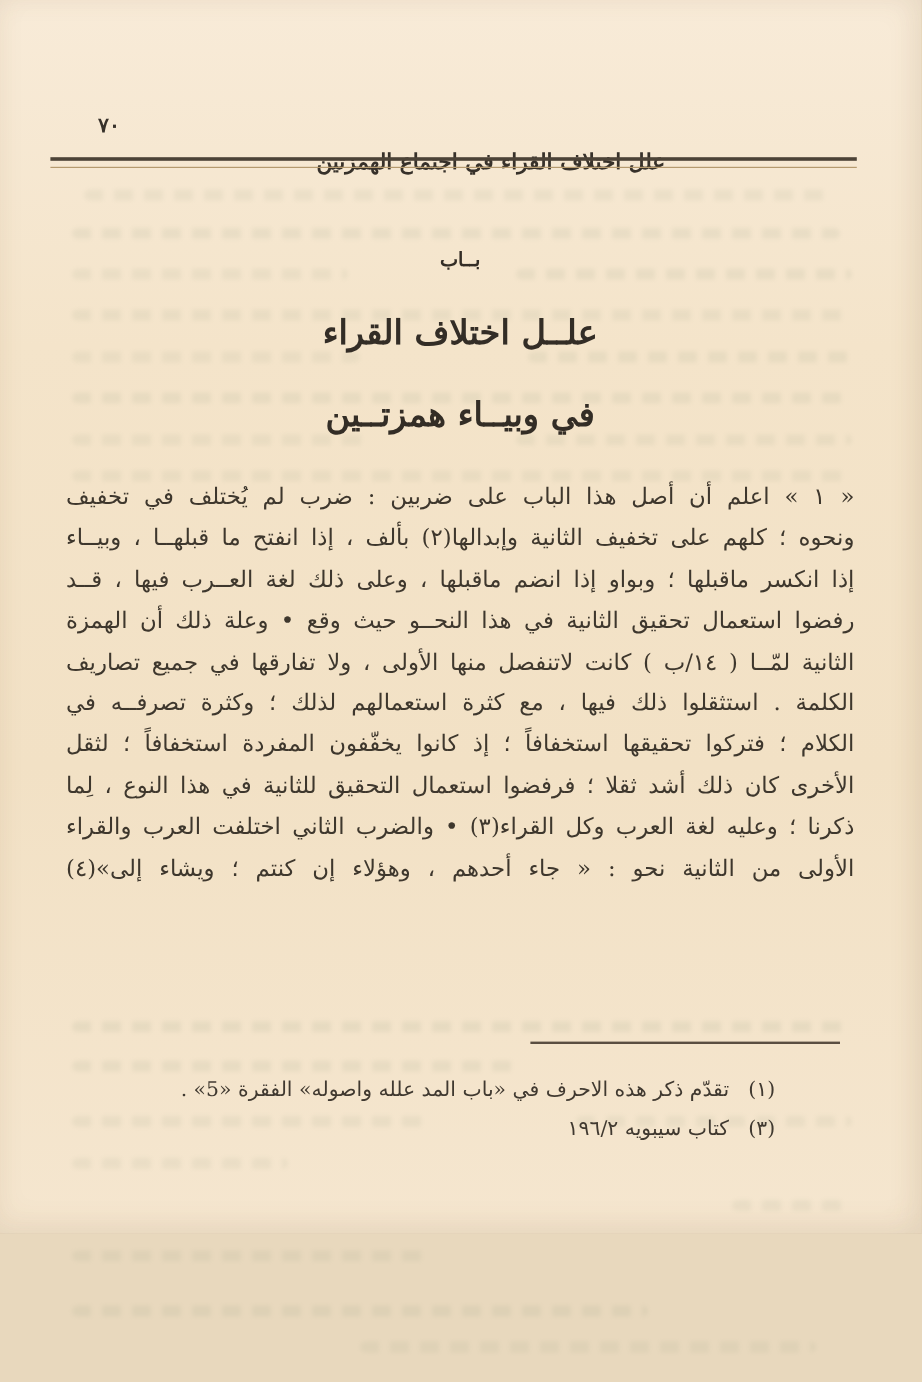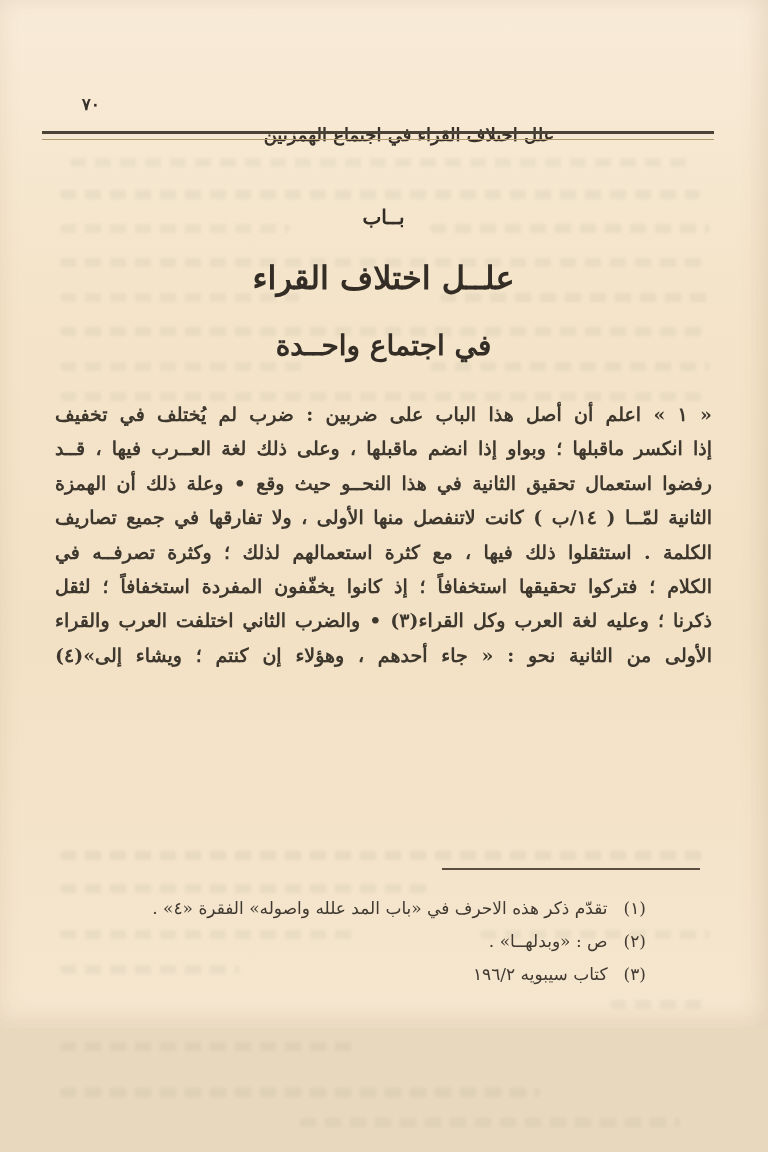--- a/index.html
+++ b/index.html
@@ -37,32 +37,32 @@
   }
   .rule{
     position:absolute;left:42px;right:54px;top:131px;height:5px;
     border-top:3px solid #4c4337;border-bottom:1px solid #b59a6e;
   }
   
   .chapter-heading{
     position:absolute;left:55px;right:56px;top:200px;
     text-align:center;direction:rtl;color:#332d26;
   }
-  .chapter-heading .h1{font-size:20px;font-weight:bold;line-height:34px;margin:0 0 0 0;}
-  .chapter-heading .h2{font-size:32px;font-weight:bold;line-height:40px;margin:24px 0 0 0;}
+  .chapter-heading .h1{font-size:16px;font-weight:bold;line-height:34px;margin:0 0 0 0;}
+  .chapter-heading .h2{font-size:28px;font-weight:bold;line-height:40px;margin:24px 0 0 0;}
   .chapter-heading .h3{font-size:28px;font-weight:bold;line-height:40px;margin:28px 0 0 0;}
   
   .body-text{
     position:absolute;left:55px;right:56px;top:397px;height:452px;overflow:hidden;
     direction:rtl;
   }
   .body-text .line{
     margin:0;font-size:19px;line-height:34.4px;max-height:34.4px;overflow:hidden;
     text-align:justify;text-align-last:justify;
-    color:#3e372d;font-weight:700;
+    color:#3e372d;font-weight:400;
   }
   
   .fn-sep{
     position:absolute;top:868px;right:68px;width:258px;height:2px;
     background:#5a4e41;
   }
   .footnotes{
     position:absolute;left:55px;right:56px;top:892px;
     direction:rtl;
   }
@@ -102,40 +102,39 @@
 
   <span class="page-num">٧٠</span>
   <header class="running-head">
     <span class="run-title">علل اختلاف القراء في اجتماع الهمزتين</span>
   </header>
   <div class="rule"></div>
 
   <section class="chapter-heading">
     <div class="h1">بــاب</div>
     <div class="h2">علــل اختلاف القراء</div>
-    <div class="h3">في اجتماع واحــدة</div>
+    <div class="h3">في وبيــاء همزتــين</div>
   </section>
 
   <section class="body-text">
       <p class="line">« ١ »  اعلم أن أصل هذا الباب على ضربين : ضرب لم يُختلف في تخفيف</p>
+      <p class="line">ونحوه ؛ كلهم على تخفيف الثانية وإبدالها(٢) بألف ، إذا انفتح ما قبلهــا ، وبيــاء</p>
       <p class="line">إذا انكسر ماقبلها ؛ وبواو إذا انضم ماقبلها ، وعلى ذلك لغة العــرب فيها ، قــد</p>
       <p class="line">رفضوا استعمال تحقيق الثانية في هذا النحــو حيث وقع • وعلة ذلك أن الهمزة</p>
       <p class="line">الثانية لمّــا ( ١٤/ب ) كانت لاتنفصل منها الأولى ، ولا تفارقها في جميع تصاريف</p>
       <p class="line">الكلمة . استثقلوا ذلك فيها ، مع كثرة استعمالهم لذلك ؛ وكثرة تصرفــه في</p>
       <p class="line">الكلام ؛ فتركوا تحقيقها استخفافاً ؛ إذ كانوا يخفّفون المفردة استخفافاً ؛ لثقل</p>
+      <p class="line">الأخرى كان ذلك أشد ثقلا ؛ فرفضوا استعمال التحقيق للثانية في هذا النوع ، لِما</p>
       <p class="line">ذكرنا ؛ وعليه لغة العرب وكل القراء(٣) • والضرب الثاني اختلفت العرب والقراء</p>
       <p class="line">الأولى من الثانية نحو : « جاء أحدهم ، وهؤلاء إن كنتم ؛ ويشاء إلى»(٤)</p>
     </section>
 
   <div class="fn-sep"></div>
   <section class="footnotes">
       <p class="footnote">
-      <span class="fn-num">(١)</span><span class="fn-text">تقدّم ذكر هذه الاحرف في «باب المد علله واصوله» الفقرة «٤» .</span>
-    </p>
-      <p class="footnote">
-      <span class="fn-num">(٢)</span><span class="fn-text">ص : «وبدلهــا» .</span>
+      <span class="fn-num">(١)</span><span class="fn-text">تقدّم ذكر هذه الاحرف في «باب المد علله واصوله» الفقرة «5» .</span>
     </p>
       <p class="footnote">
       <span class="fn-num">(٣)</span><span class="fn-text">كتاب سيبويه ١٩٦/٢</span>
     </p>
     </section>
 
 </div>
 
 </body></html>

